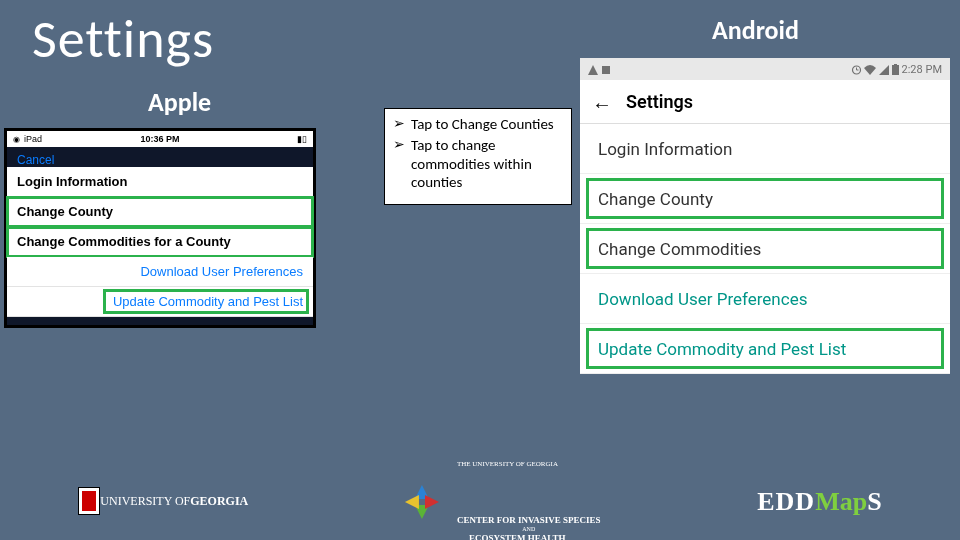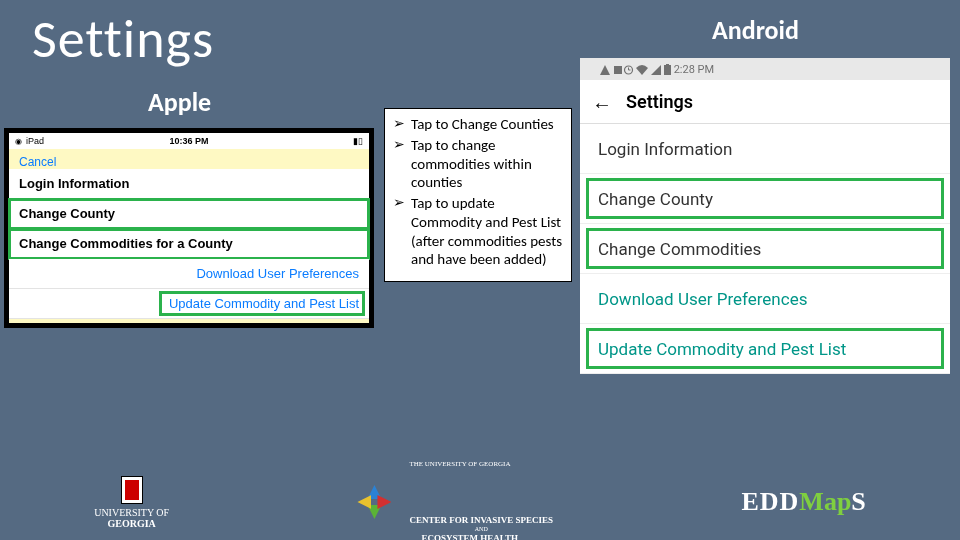--- a/index.html
+++ b/index.html
@@ -26,24 +26,24 @@
     font-weight: 600;
     color: #fff;
   }
   .apple-label { top: 86px; left: 148px; }
   .android-label { top: 14px; left: 712px; }
 
   
   .apple-panel {
     position: absolute;
     top: 128px; left: 4px;
-    width: 370px; height: 200px;
-    background: #fef9c3;
-    color: #000;
-    border: 5px solid #000000;
+    width: 312px; height: 200px;
+    background: #0f172a;
+    color: #000;
+    border: 3px solid #000000;
     font-family: -apple-system, "Helvetica Neue", Arial, sans-serif;
   }
   .apple-status {
     height: 16px;
     display: flex;
     justify-content: space-between;
     align-items: center;
     padding: 0 6px;
     font-size: 9px;
     color: #000;
@@ -93,23 +93,23 @@
     width: 370px;
     background: #fff;
     color: #222;
     font-family: Roboto, Arial, sans-serif;
   }
   .a-status {
     height: 22px;
     background: #e8e8e8;
     color: #717171;
     display: flex;
-    justify-content: flex-start;
-    align-items: center;
-    padding: 0 20px;
+    justify-content: space-between;
+    align-items: center;
+    padding: 0 8px;
     font-size: 11px;
   }
   .a-status svg { display:inline-block; vertical-align:middle; }
   .a-header {
     height: 44px;
     display: flex;
     align-items: center;
     gap: 14px;
     padding: 0 12px;
     font-size: 18px;
@@ -130,21 +130,21 @@
   }
   .a-row.link { color: #009688; }
   .a-row.hl::after{
     content:"";
     position:absolute; left:6px; right:6px; top:4px; bottom:4px;
     border:3px solid #2bb24c;
   }
 
   
   .footer { position:absolute; bottom:8px; left:0; right:0; height:60px; display:flex; justify-content:space-around; align-items:center; }
-  .logo-uga { display:flex; flex-direction:column; align-items:center; font-size:10px; color:#fff; line-height:1.1; font-family: Georgia, serif;}
+  .logo-uga { display:flex; flex-direction:row; align-items:center; font-size:12px; color:#fff; line-height:1.1; font-family: Georgia, serif;}
   .logo-uga .shield { width:22px; height:28px; background:#fff; border:1px solid #000; position:relative; margin-bottom:3px;}
   .logo-uga .shield::before{ content:""; position:absolute; inset:3px; background:#c00;}
   .logo-center { display:flex; align-items:center; gap:18px; color:#fff; font-size:9px; font-family: "Palatino Linotype", Georgia, serif; line-height:1.2;}
   .cross { width:34px; height:34px; position:relative; }
   .cross span{ position:absolute; width:14px; height:14px; }
   .cross .n{ top:0; left:10px; background:#2b82d4; clip-path: polygon(50% 0,100% 100%,0 100%);}
   .cross .s{ bottom:0; left:10px; background:#5bb336; clip-path: polygon(0 0,100% 0,50% 100%);}
   .cross .e{ right:0; top:10px; background:#d23030; clip-path: polygon(0 0,100% 50%,0 100%);}
   .cross .w{ left:0; top:10px; background:#e8c22e; clip-path: polygon(100% 0,100% 100%,0 50%);}
   .logo-edd { font-family: Georgia, serif; font-size:26px; font-weight:bold; display:flex; align-items:flex-end;}
@@ -171,21 +171,20 @@
   <div class="apple-row">Login Information</div>
   <div class="apple-row hl-green">Change County</div>
   <div class="apple-row hl-green">Change Commodities for a County</div>
   <div class="apple-row link">Download User Preferences</div>
   <div class="apple-row link small-hl">Update Commodity and Pest List</div>
 </div>
 
 <ul class="instructions">
   <li>Tap to Change Counties</li>
   <li>Tap to change commodities within counties</li>
-  <li>Tap to update Commodity and Pest List (after commodities pests and have been added)</li>
 </ul>
 
 <div class="android-panel">
   <div class="a-status">
     <span>
       <svg width="10" height="10" viewBox="0 0 10 10">
           <polygon points="5,0 10,10 0,10" fill="#717171"></polygon>
         </svg>
       <svg width="10" height="10" viewBox="0 0 10 10">
           <rect x="1" y="1" width="8" height="8" fill="#717171"></rect>

